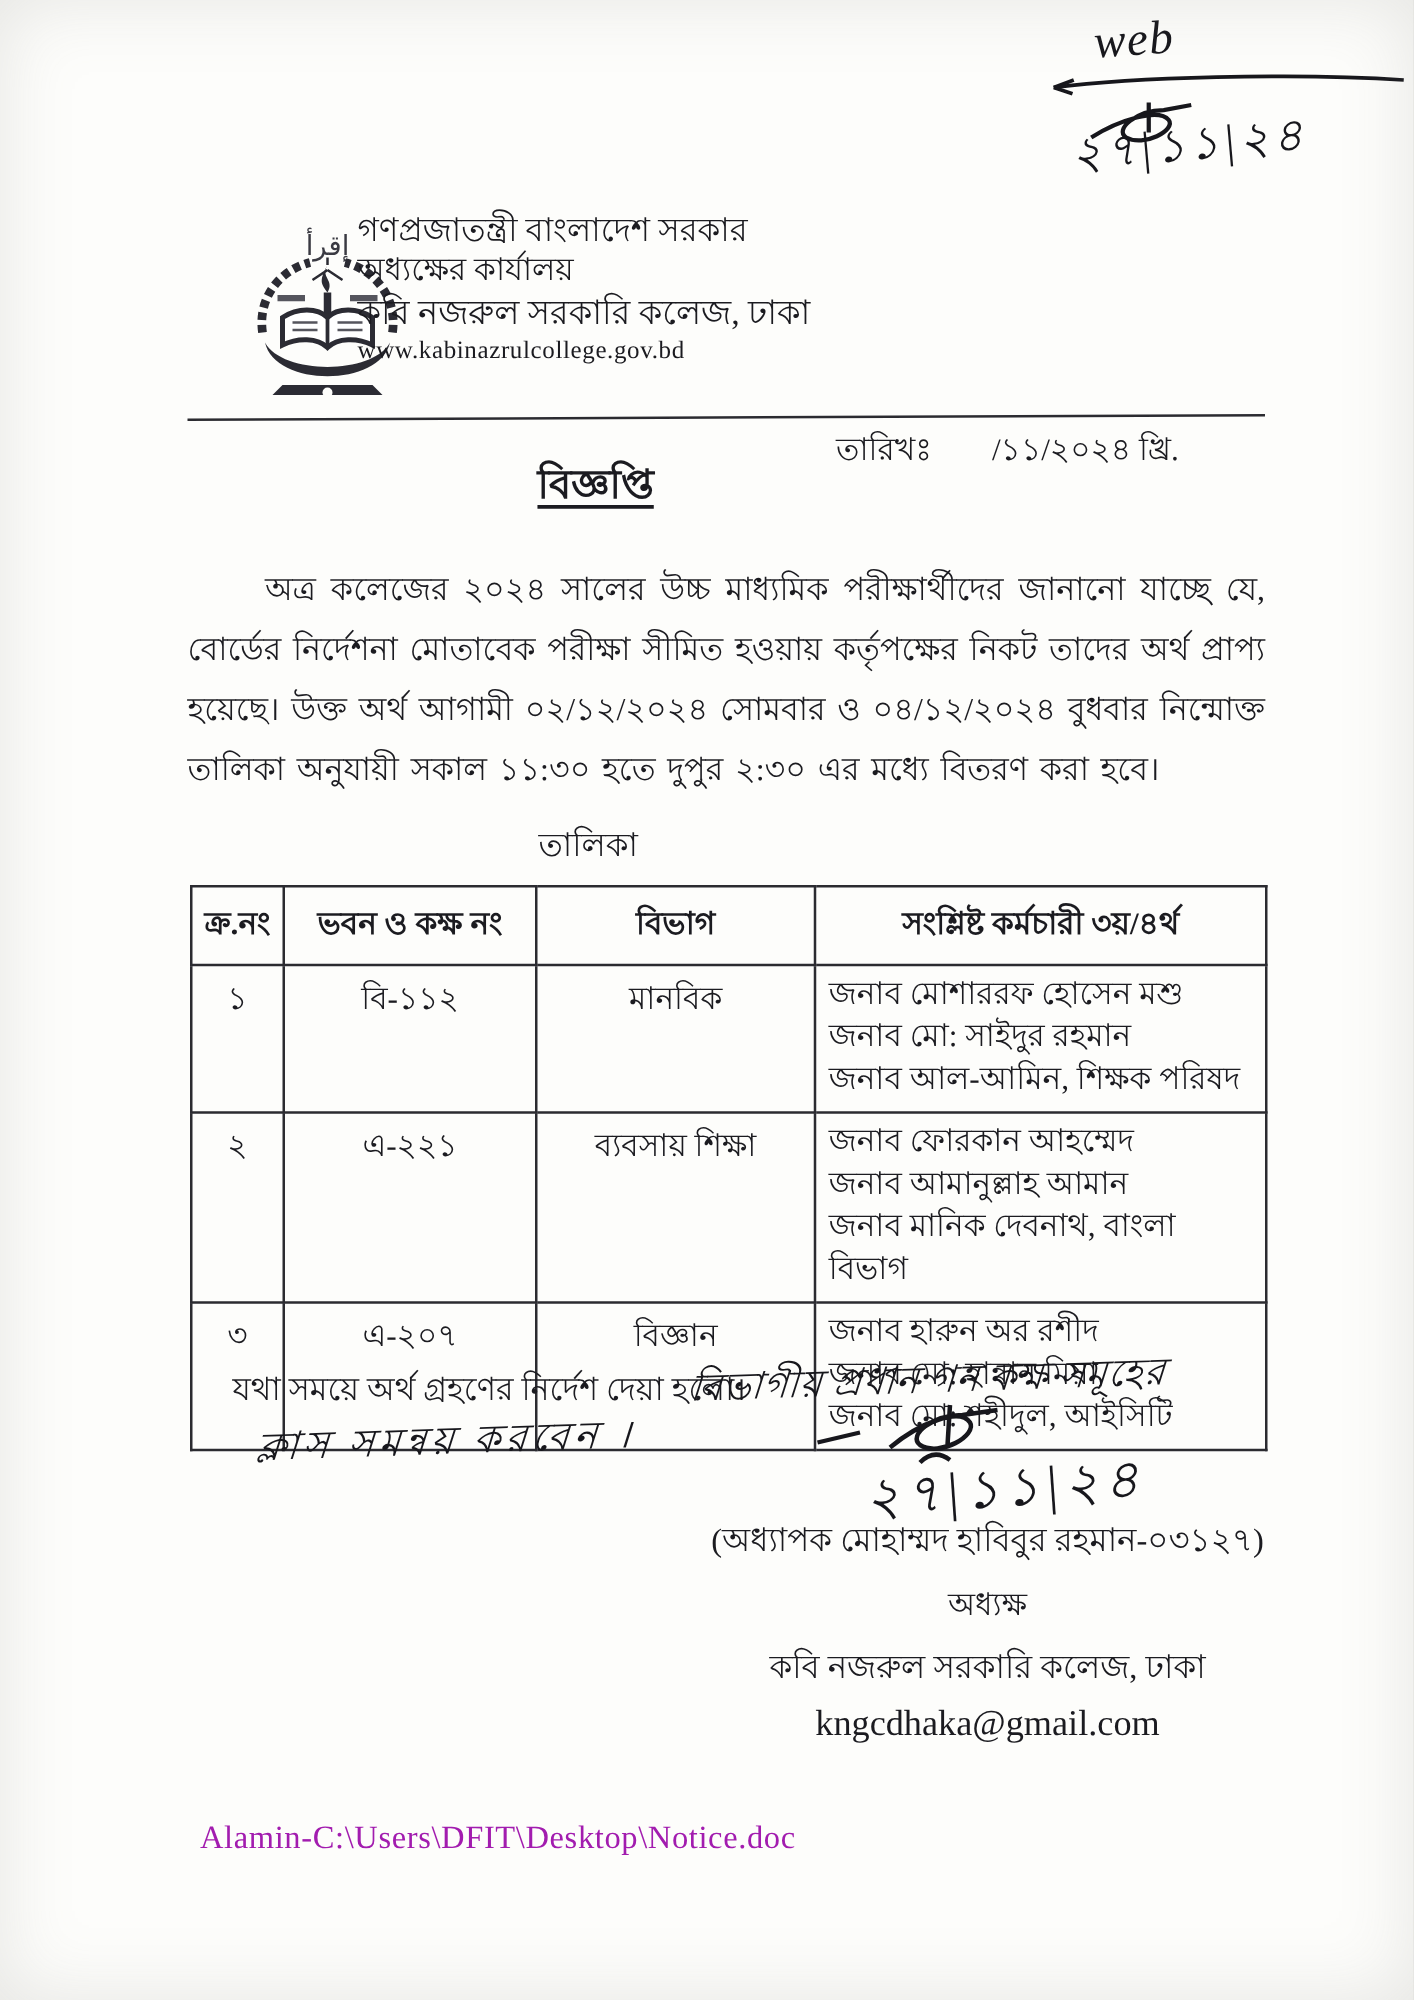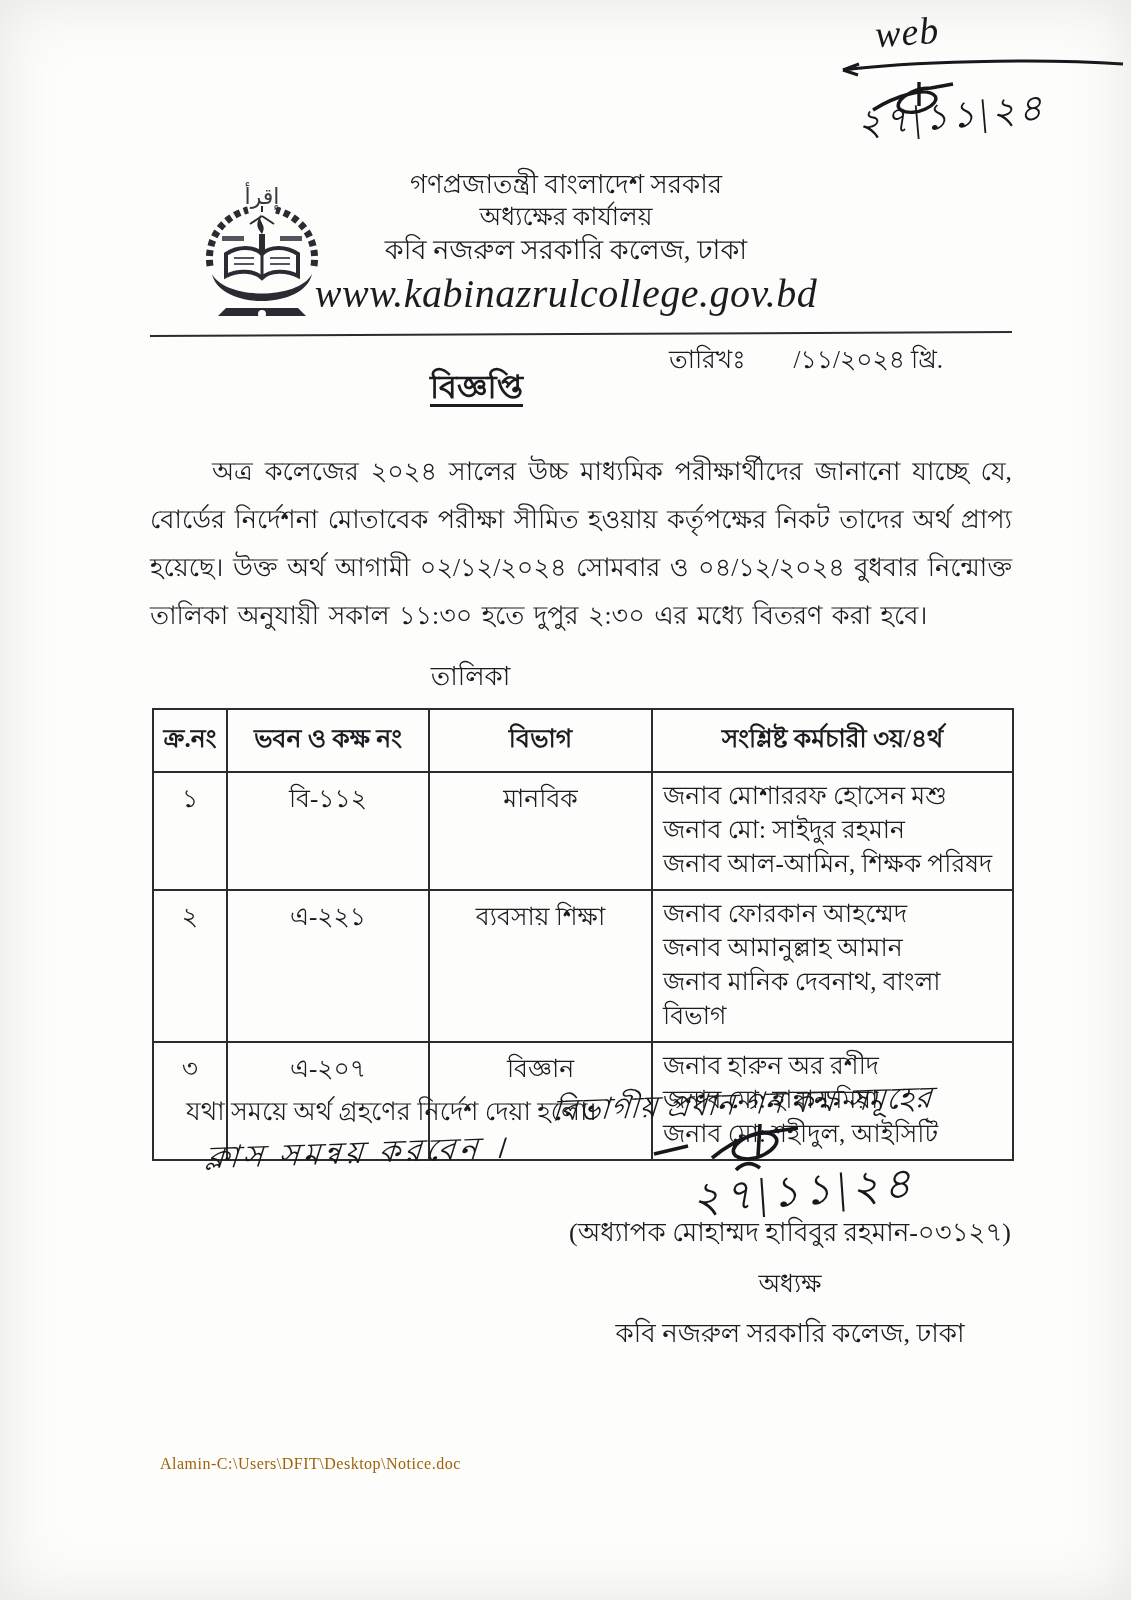--- a/index.html
+++ b/index.html
@@ -16,22 +16,22 @@
   .center{text-align:center;}
   
   .hand{
     font-style:italic;
     letter-spacing:1px;
     color:#17171c;
     white-space:nowrap;
   }
   .hand-soft{transform:rotate(-2deg) skewX(-6deg);}
   
-  .hdr-line{width:100%;text-align:center;line-height:1.28;}
-  .site{font-size:40px;letter-spacing:.5px;font-style:italic;}
+  .hdr-line{width:100%;text-align:left;line-height:1.28;}
+  .site{font-size:20px;letter-spacing:.5px;}
   
   .rule{height:0;border-top:2.5px solid #2b2b30;}
   .dateline{font-size:25px;text-align:center;}
   .dateline .gap{display:inline-block;width:48px;}
   
   .title{font-size:32px;font-weight:bold;text-decoration:underline;text-underline-offset:6px;}
   
   .bodytext{
     font-size:25.5px;line-height:48px;text-align:justify;
     text-indent:62px;word-spacing:3px;
@@ -46,21 +46,21 @@
     border:2px solid #2b2b30;padding:6px 10px 8px 10px;vertical-align:top;margin-left:48px;
   }
   table.list th{font-weight:bold;text-align:center;padding:9px 6px;}
   td.c{text-align:center;}
   .staff div{line-height:34px;}
   
   .closing{font-size:25.5px;white-space:nowrap;}
   .sig-name{font-size:26px;}
   .sig-sub{font-size:25px;}
   .sig-email{font-size:29px;}
-  .footer{font-size:16px;color:#a16207;letter-spacing:.5px;}
+  .footer{font-size:26px;color:#a21caf;letter-spacing:.5px;}
   svg{display:block;}
 </style>
 </head>
 <body>
 
 <div class="page">
 
   <div class="abs" style="left:835px;top:8px;width:290px;height:130px;">
     <div class="abs hand" style="left:40px;top:2px;font-size:38px;transform:rotate(-4deg);">web</div>
     <svg class="abs" style="left:0;top:40px;" width="290" height="95" viewBox="0 0 290 95">
@@ -175,17 +175,18 @@
   <svg class="abs" style="left:640px;top:1118px;" width="200" height="60" viewBox="0 0 200 60">
     <path d="M14 36 l34 -8" stroke="#17171c" stroke-width="3.4" fill="none"></path>
     <path d="M72 40 C 96 20, 128 8, 136 20 C 142 30, 112 48, 96 38 C 86 30, 106 14, 130 14 L158 10 M120 6 L118 38 M96 52 C 104 44, 112 44, 120 50" stroke="#17171c" stroke-width="3.6" fill="none"></path>
   </svg>
   <div class="abs hand" style="left:692px;top:1158px;font-size:43px;transform:rotate(-4deg);letter-spacing:4px;">২৭|১১|২৪</div>
 
   <div class="abs center" style="left:560px;top:1212px;width:460px;">
     <div class="sig-name">(অধ্যাপক মোহাম্মদ হাবিবুর রহমান-০৩১২৭)</div>
     <div class="sig-sub" style="margin-top:8px;">অধ্যক্ষ</div>
     <div class="sig-sub" style="margin-top:6px;font-size:26px;">কবি নজরুল সরকারি কলেজ, ঢাকা</div>
+    <div class="sig-email" style="margin-top:6px;">kngcdhaka@gmail.com</div>
   </div>
 
   <div class="abs footer" style="left:160px;top:1455px;">Alamin-C:\Users\DFIT\Desktop\Notice.doc</div>
 
 </div>
 
 </body></html>

